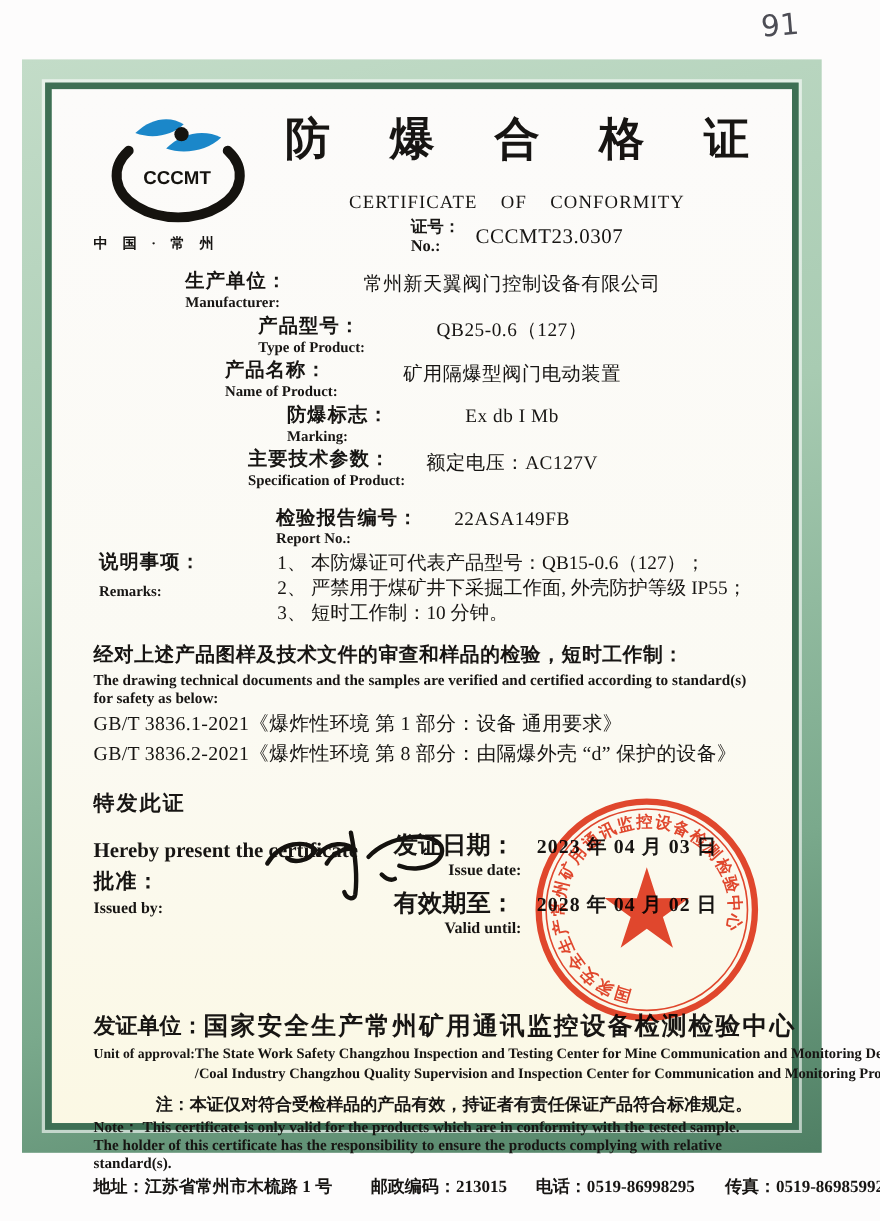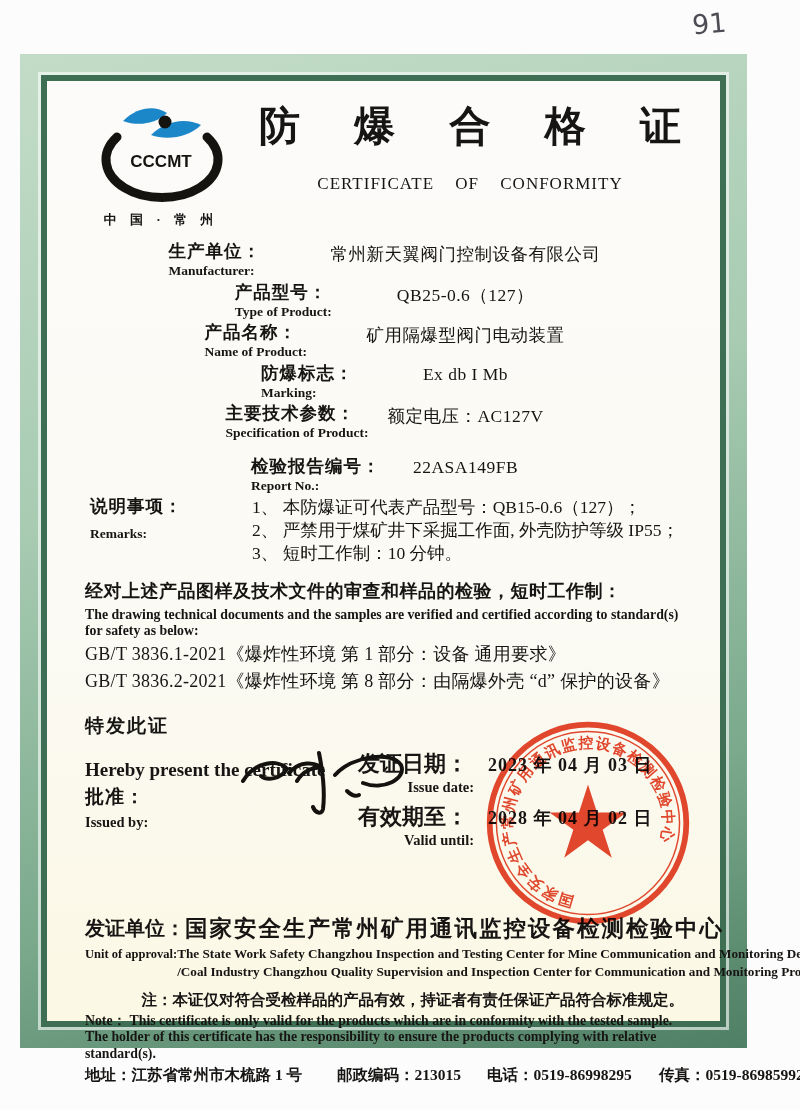--- a/index.html
+++ b/index.html
@@ -10,21 +10,21 @@
   .certificate { position:absolute; left:20px; top:54px; width:727px; height:994px;
                  background:linear-gradient(165deg,#c3dcc8 0%,#a8cbb2 40%,#7aa98c 75%,#4f7f64 100%);
                  padding:21px; }
   .paper { width:100%; height:100%; border:6px solid #3e6f54;
            box-shadow:0 0 0 3px rgba(255,255,255,.6);
            background:linear-gradient(180deg,#fcfbfa 0%,#fbfaf3 60%,#fbf8e4 100%);
            padding:10px 36px 0 38px; position:relative; }
 
   
   .header { display:flex; margin-top:2px; }
-  .logo-col { width:176px; text-align:center; padding-top:8px; }
+  .logo-col { width:176px; text-align:left; padding-top:8px; }
   .logo-sub { font-size:13px; letter-spacing:5px; margin-top:2px; font-weight:bold; }
   .title-col { flex:1; text-align:center; }
   .title-cn { font-size:41px; letter-spacing:22px; font-weight:600; margin-top:6px; white-space:nowrap; text-indent:22px;}
   .title-en { font-size:17px; word-spacing:16px; margin-top:20px; letter-spacing:1px; }
   .certno-row { display:flex; justify-content:center; margin-top:3px; gap:14px; }
   .certno-labels { text-align:left; font-weight:bold; }
   .certno-labels .cn { font-size:15px; }
   .certno-labels .en { font-size:15px; }
   .certno-value { font-size:19px; padding-top:8px; letter-spacing:.5px; }
 
@@ -90,20 +90,27 @@
         <path d="M38 20 C52 6 70 4 82 12 C72 22 54 26 38 20 Z" fill="#1b87c9"></path>
         <path d="M66 34 C80 20 100 16 116 24 C104 36 82 40 66 34 Z" fill="#1b87c9"></path>
         <circle cx="80" cy="21" r="6.5" fill="#15130f"></circle>
         <text x="76" y="66" text-anchor="middle" font-family="Liberation Sans, sans-serif" font-size="17" font-weight="bold" fill="#15130f">CCCMT</text>
       </svg>
       <div class="logo-sub">中 国 · 常 州</div>
     </div>
     <div class="title-col">
       <div class="title-cn">防 爆 合 格 证</div>
       <div class="title-en">CERTIFICATE OF CONFORMITY</div>
+      <div class="certno-row">
+        <div class="certno-labels">
+          <div class="cn">证号：</div>
+          <div class="en">No.:</div>
+        </div>
+        <div class="certno-value">CCCMT23.0307</div>
+      </div>
     </div>
   </div>
 
   <div class="fields">
     <div class="frow">
       <div class="flabel">
             <div class="cn">生产单位：</div>
             <div class="en">Manufacturer:</div>
           </div>
       <div class="fvalue">常州新天翼阀门控制设备有限公司</div>

